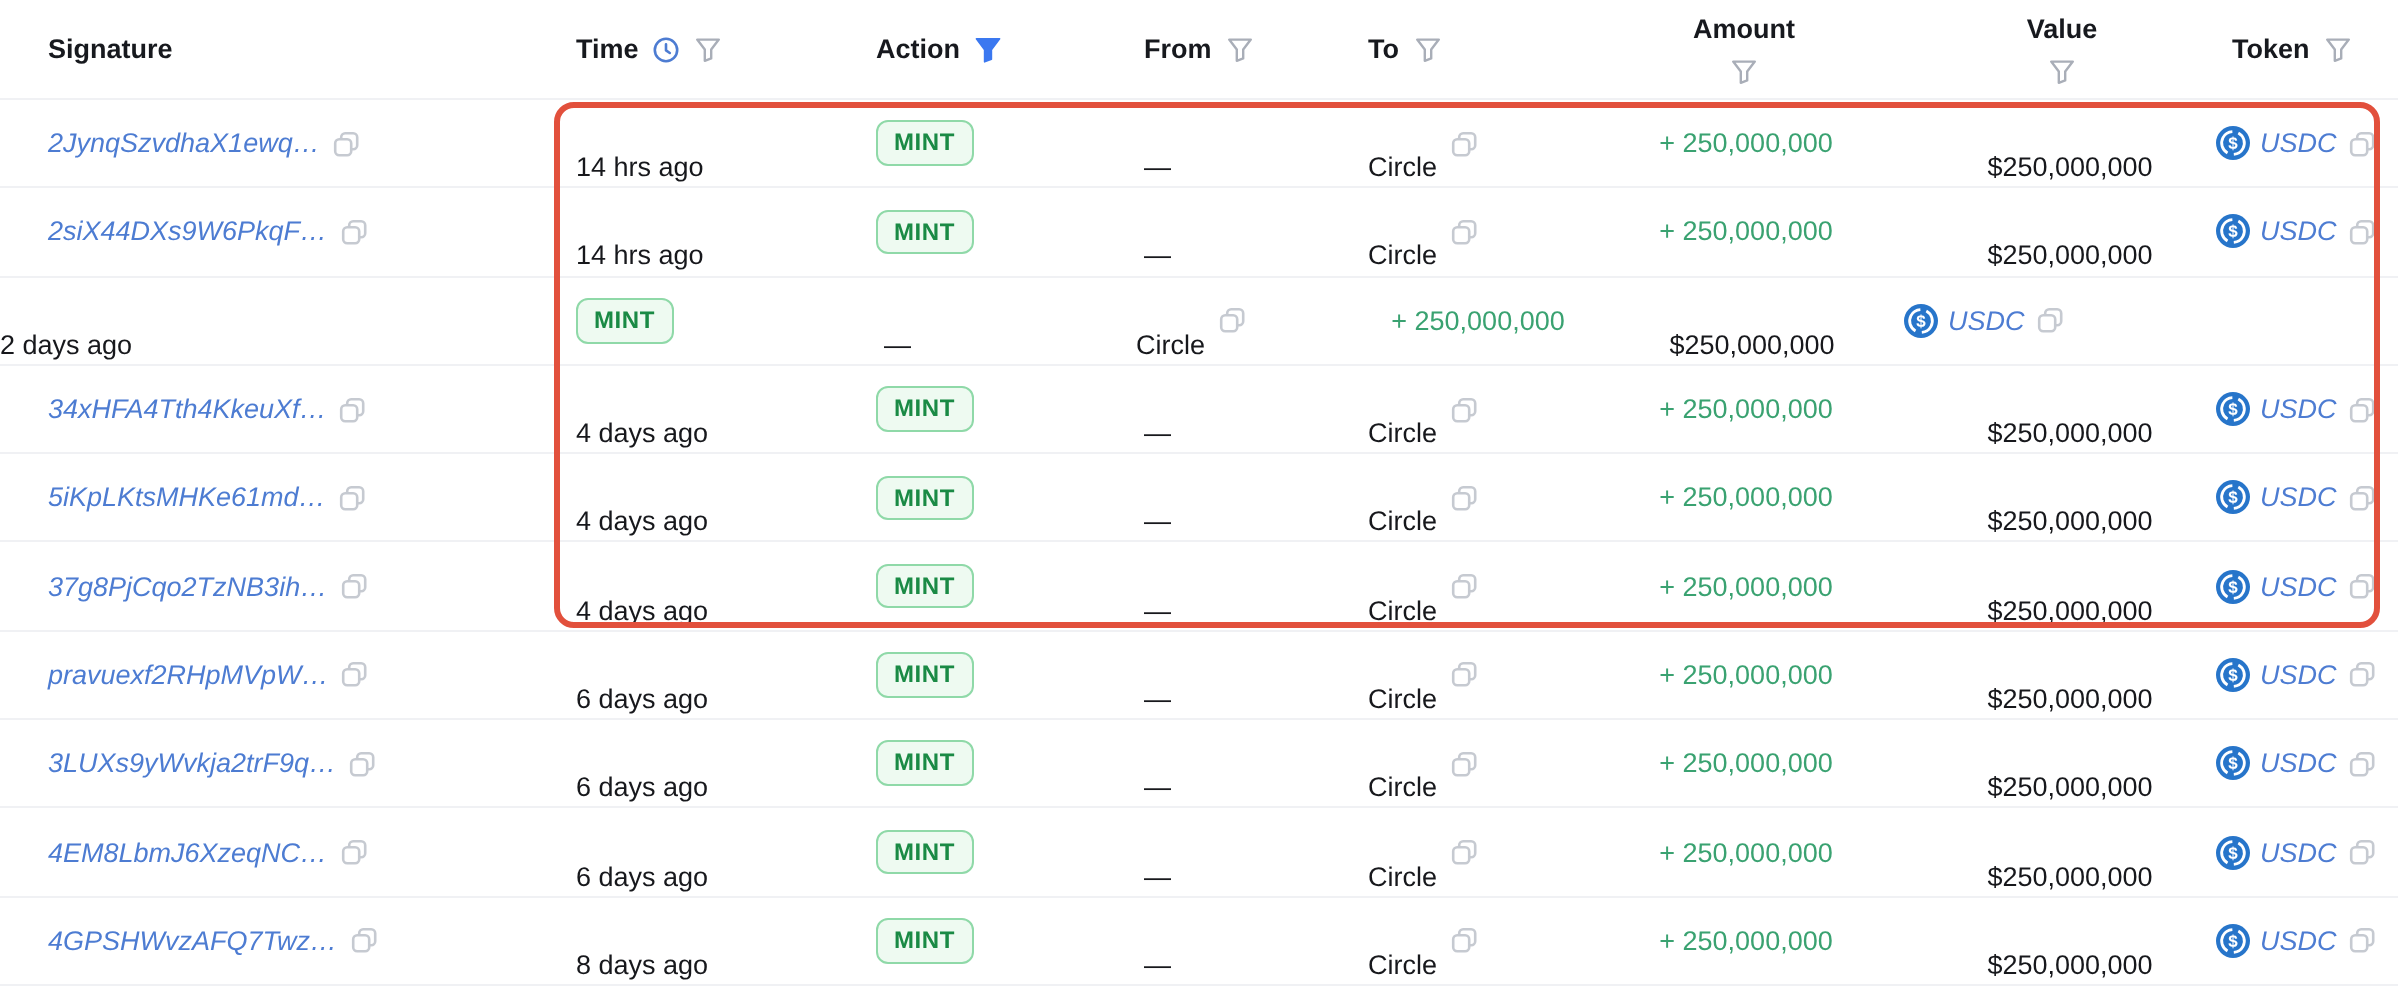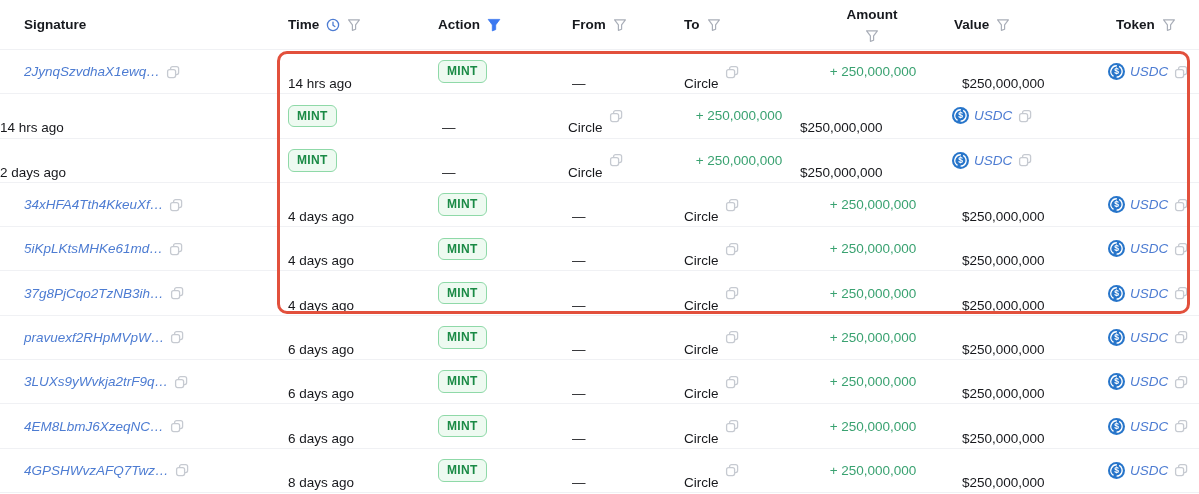--- a/index.html
+++ b/index.html
@@ -16,21 +16,21 @@
     grid-template-columns: 288px 150px 130px 116px 106px 162px 156px 1fr;
     align-items: center;
     border-bottom: 1px solid var(--divider, #f0f1f4);
   }
   .row.header { height: 50px; }
   .row.body-row { height: 44.3px; background: #fff; }
   .cell { display: flex; align-items: center; gap: 6px; font-size: 13.5px; }
   .c-signature { padding-left: 24px; }
   .c-from { padding-left: 4px; }
   .c-amount { padding-left: 4px; flex-direction: column; }
-  .c-value { padding-left: 10px; }
+  .c-value { padding-left: 10px; flex-direction: column; }
   .header .c-value { padding-left: 2px; }
   .header .c-amount { padding-left: 2px; }
   .header .c-token { padding-left: 8px; }
   .header .cell { font-weight: 700; font-size: 13.5px; color: #17191e; gap: 7px; }
   .link { color: var(--link-blue, #4d7cd2); text-decoration: none; cursor: pointer; font-style: italic; }
   .sig-text { max-width: 196px; white-space: nowrap; }
   .time-text, .value-text, .dash, .to-text { color: #17181c; margin-top: 24px; }
   .amount-text { color: var(--amount-green, #3aa271); text-align: center; }
   .badge {
     display: inline-block;
@@ -195,20 +195,28 @@
       </span>
       <span class="icon-btn">
             <svg width="14" height="14" viewBox="0 0 14 14">
               <use href="#def-copy"></use>
             </svg>
           </span>
     </div>
   </div>
 
   <div class="row body-row">
+    <div class="cell c-signature">
+      <a class="link sig-text">2siX44DXs9W6PkqF…</a>
+      <span class="icon-btn">
+            <svg width="14" height="14" viewBox="0 0 14 14">
+              <use href="#def-copy"></use>
+            </svg>
+          </span>
+    </div>
     <div class="cell c-time">
       <span class="time-text">14 hrs ago</span>
     </div>
     <div class="cell c-action">
       <span class="badge">MINT</span>
     </div>
     <div class="cell c-from">
       <span class="dash">—</span>
     </div>
     <div class="cell c-to">

